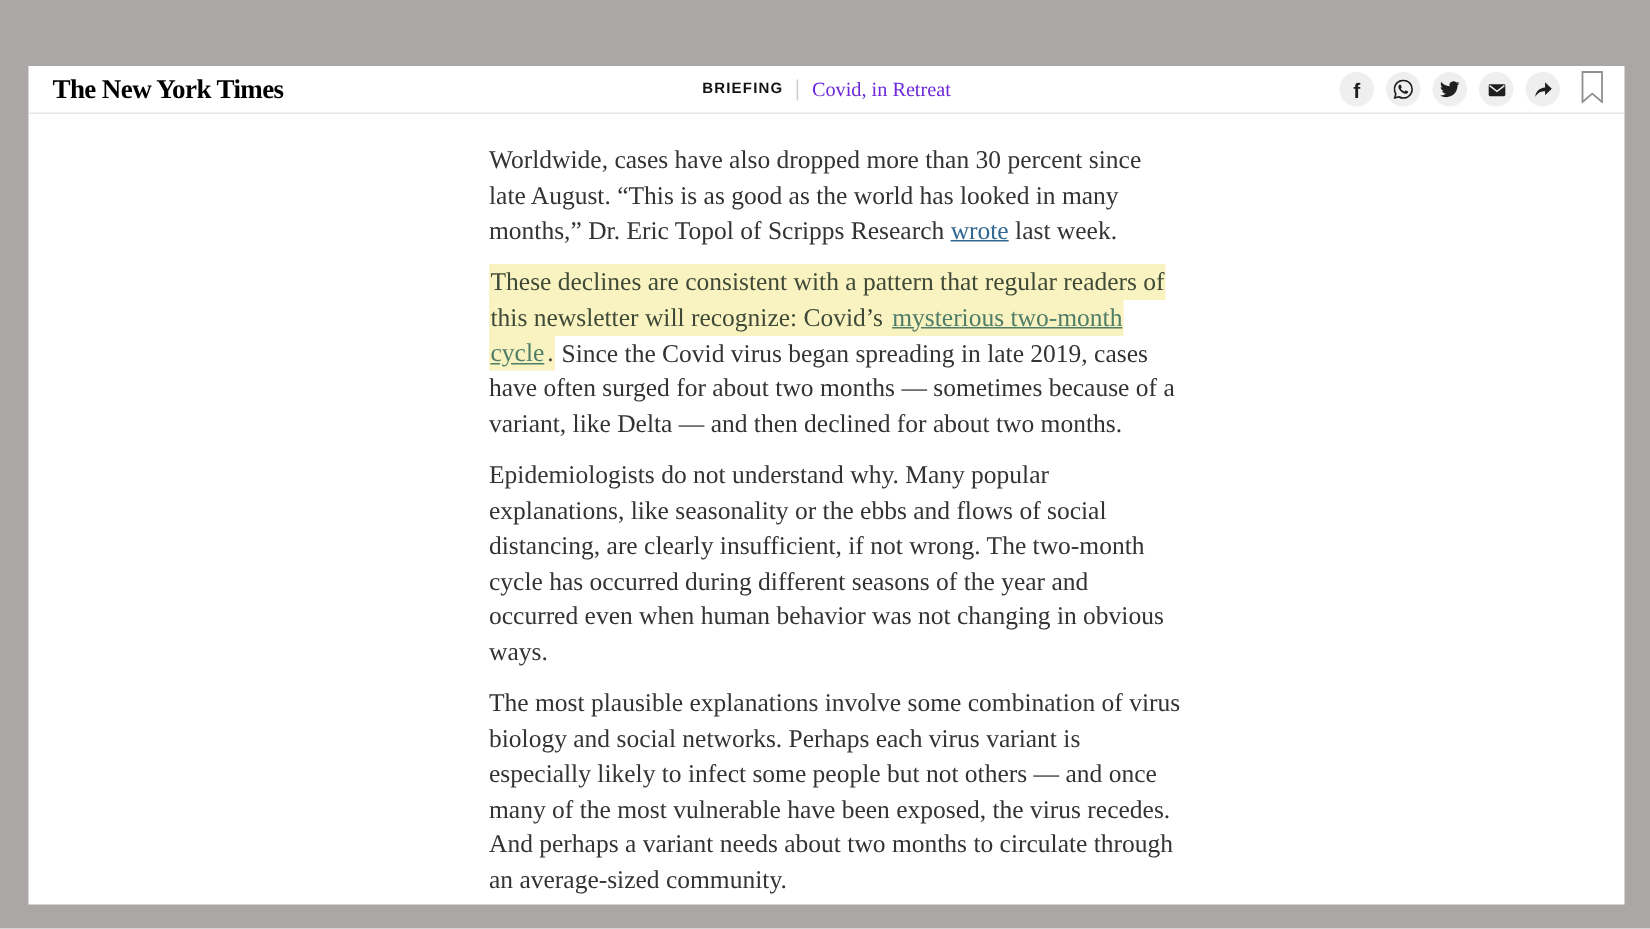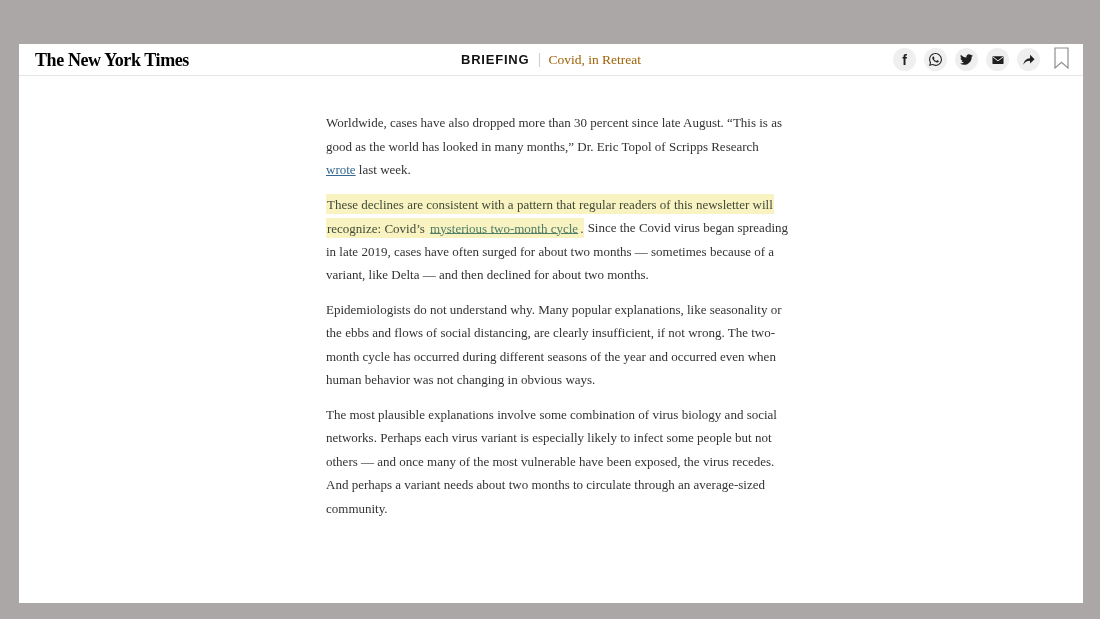--- a/index.html
+++ b/index.html
@@ -25,24 +25,24 @@
     font-family: "Liberation Serif", serif; font-weight: 700;
     font-size: 18px; letter-spacing: -0.4px; color: #000;
     white-space: nowrap; cursor: pointer;
   }
   .hdr-center {
     position: absolute; left: 50%; top: 50%; transform: translate(-50%,-50%);
     display: flex; align-items: center; gap: 9px; white-space: nowrap;
   }
   .kicker {
     font-family: "Liberation Sans", sans-serif; font-weight: 700;
-    font-size: 13px; letter-spacing: 0.8px; color: #121212;
+    font-size: 10px; letter-spacing: 0.8px; color: #121212;
   }
   .vdiv { width: 1px; height: 14px; background: #cccccc; }
-  .art-title { font-size: 13.5px; color: #a16207; }
+  .art-title { font-size: 13.5px; color: #6d28d9; }
   .hdr-actions {
     position: absolute; right: 13px; top: 50%; transform: translateY(-50%);
     display: flex; align-items: center; gap: 8px;
   }
   .icon-btn {
     width: 23px; height: 23px; border-radius: 50%;
     background: #efefef; border: none; padding: 0; margin: 0;
     display: flex; align-items: center; justify-content: center;
     cursor: pointer;
   }
@@ -52,22 +52,22 @@
     font-size: 14px; line-height: 1; color: #1f1f1f;
   }
   .bookmark-btn {
     width: 18px; height: 24px; background: transparent; border: none;
     padding: 0; margin-left: 4px; cursor: pointer;
     display: flex; align-items: center; justify-content: center;
   }
   
   .content { padding-top: 18px; }
   .article {
-    width: 462px; margin: 17px auto; position: relative; left: 6px;
-    font-size: 13px; line-height: 23.5px; color: var(--text, #333);
+    width: 462px; margin: 1px auto; position: relative; left: 6px;
+    font-size: 17px; line-height: 23.5px; color: var(--text, #333);
     text-rendering: optimizeLegibility;
   }
   .article p { margin: 0 0 11px 0; }
   .article a { text-decoration: underline; cursor: pointer; }
   .seg-link { color: var(--link, #326891); }
   .hl, .hl-link {
     background: var(--hl-bg, #f9f2c1);
     padding: 2.5px 1px;
     -webkit-box-decoration-break: clone; box-decoration-break: clone;
   }

